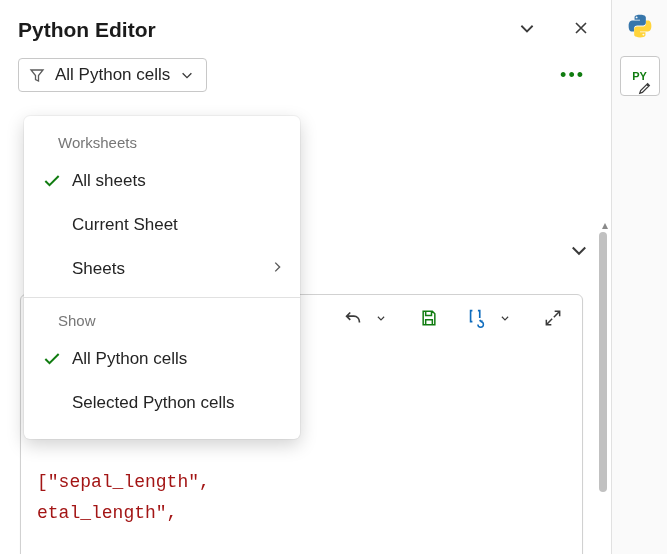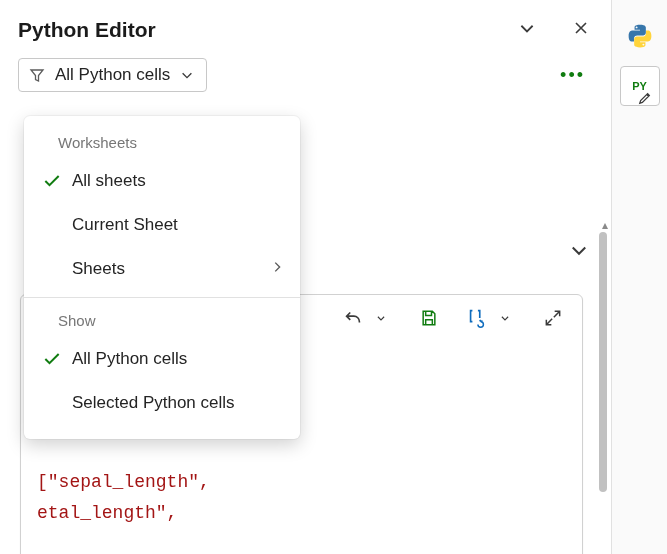--- a/index.html
+++ b/index.html
@@ -17,21 +17,21 @@
     position: absolute;
     right: 0;
     top: 0;
     width: 56px;
     height: 100%;
     border-left: 1px solid #e1e1e1;
     background: #fafafa;
     display: flex;
     flex-direction: column;
     align-items: center;
-    padding-top: 16px;
+    padding-top: 6px;
     gap: 10px;
   }
   .rail-btn {
     width: 40px;
     height: 40px;
     display:flex;
     align-items:center;
     justify-content:center;
     border-radius:4px;
   }

